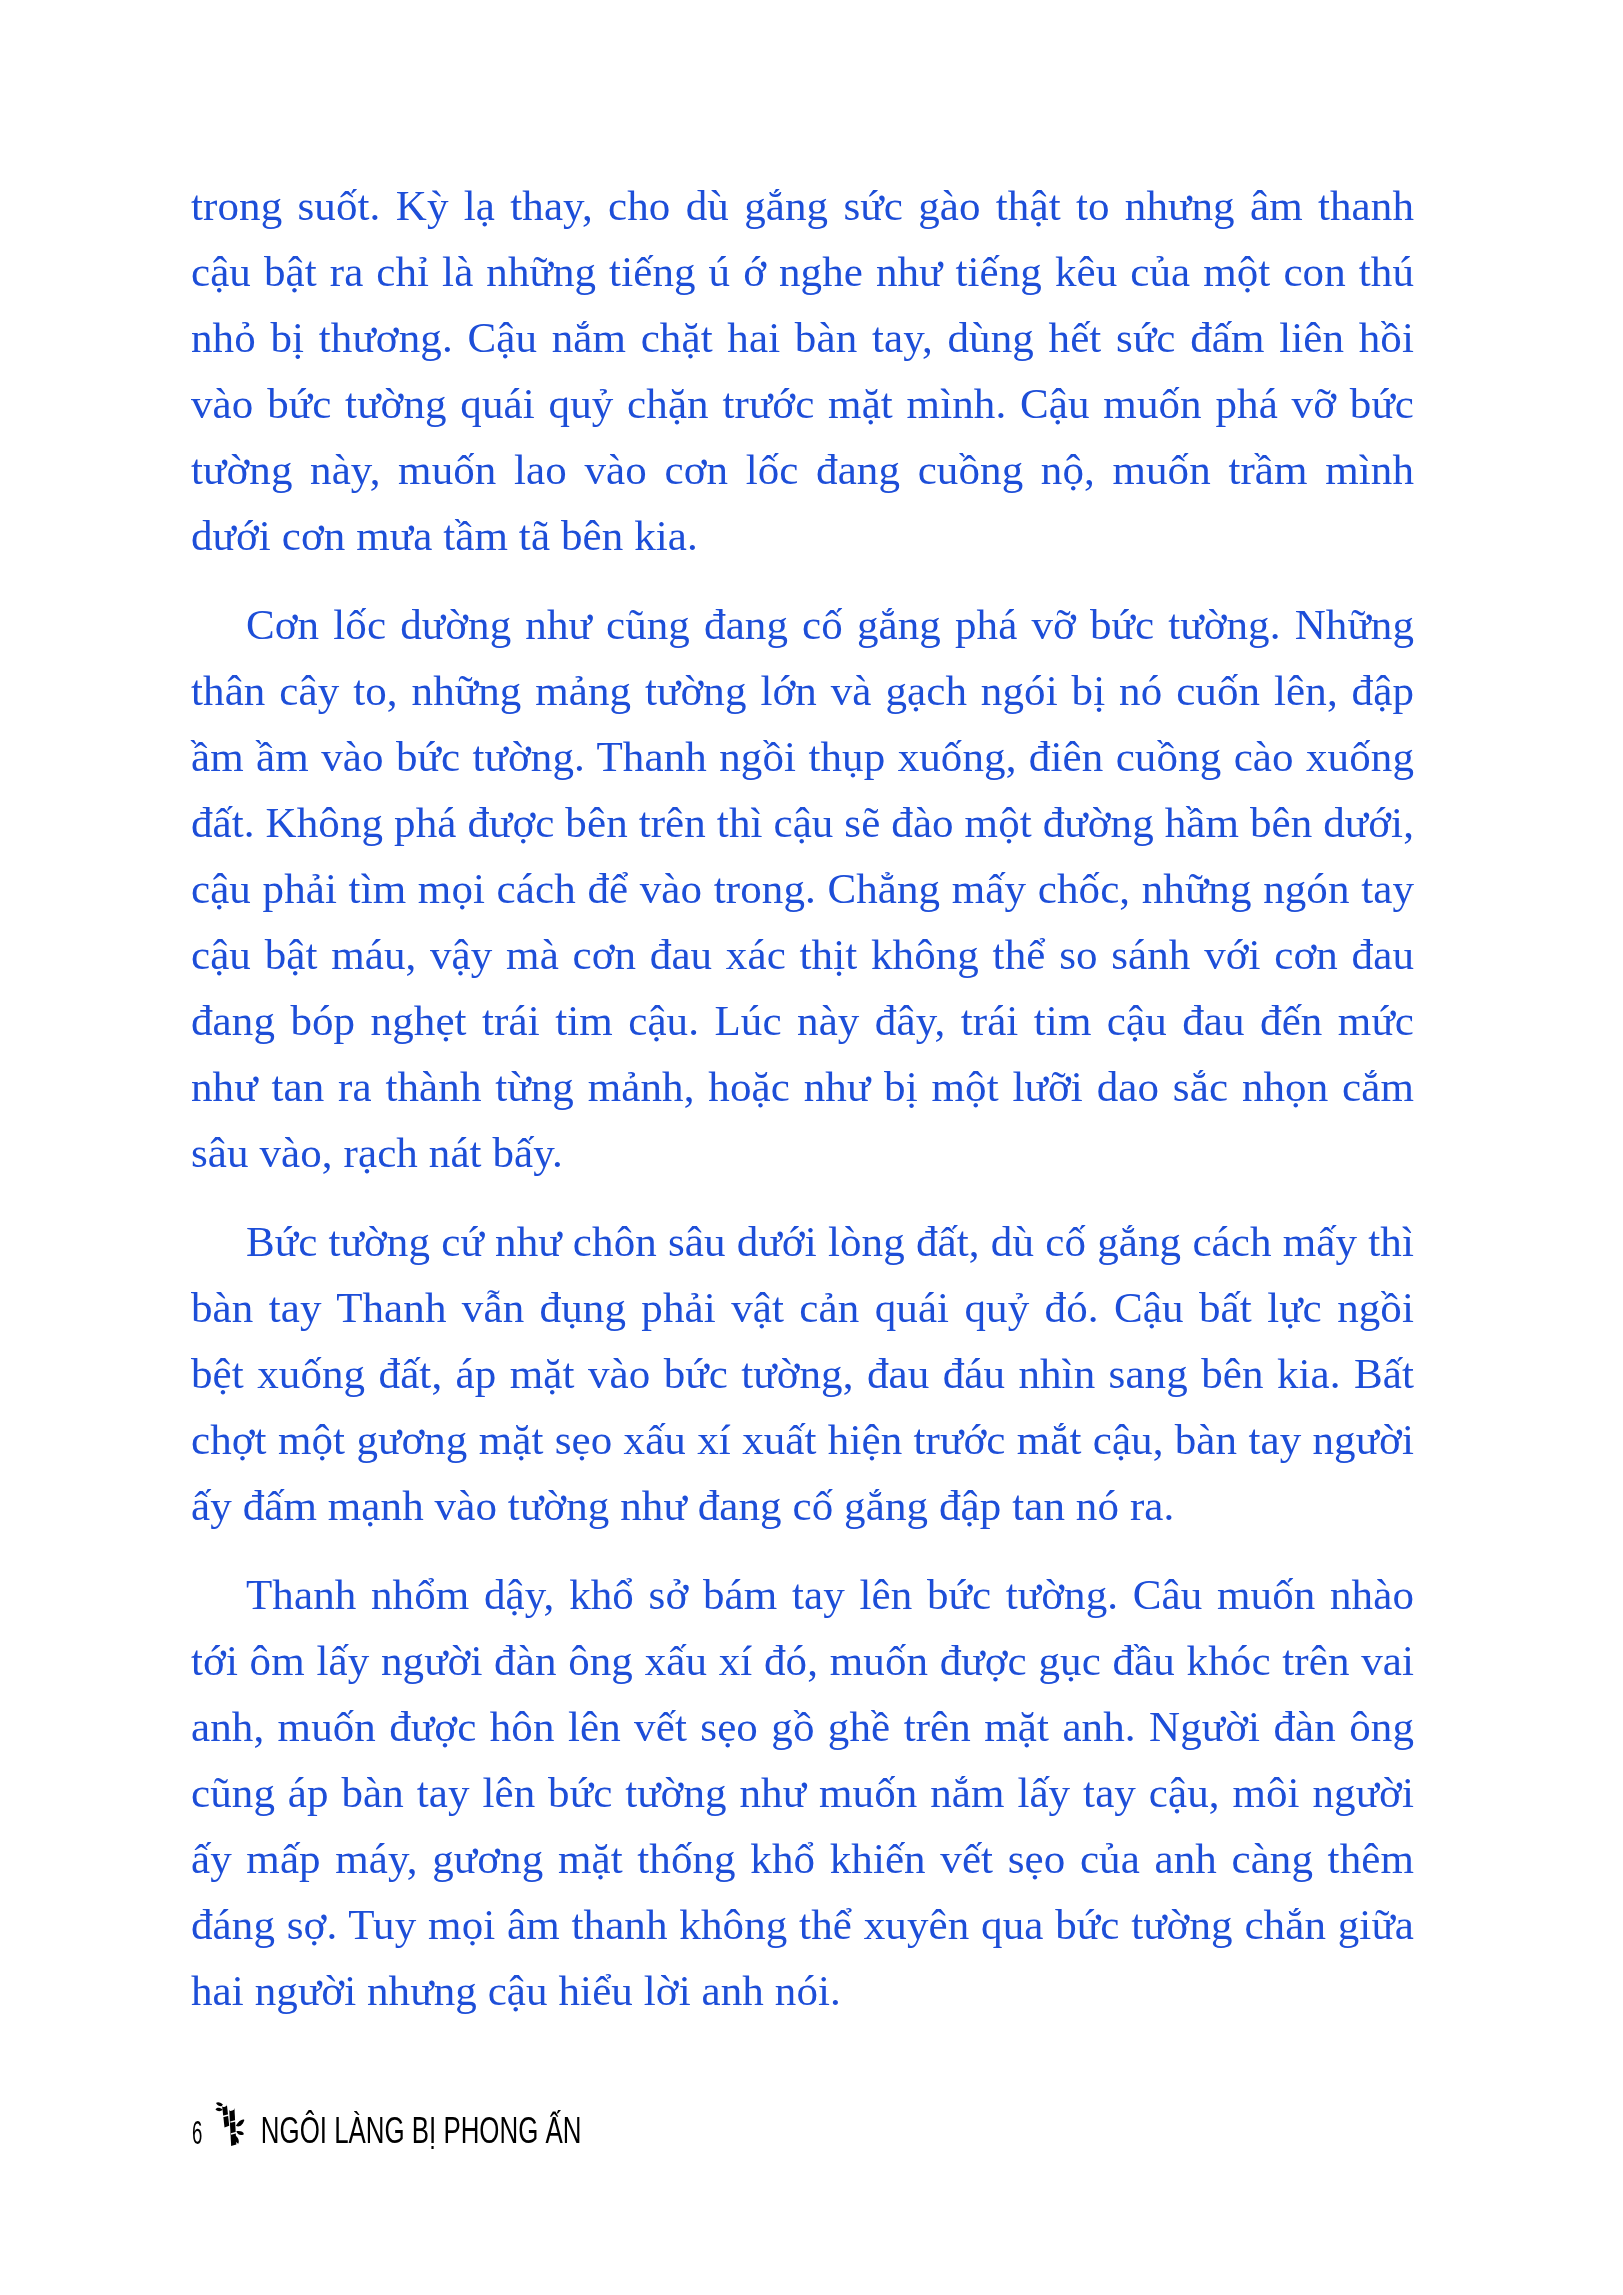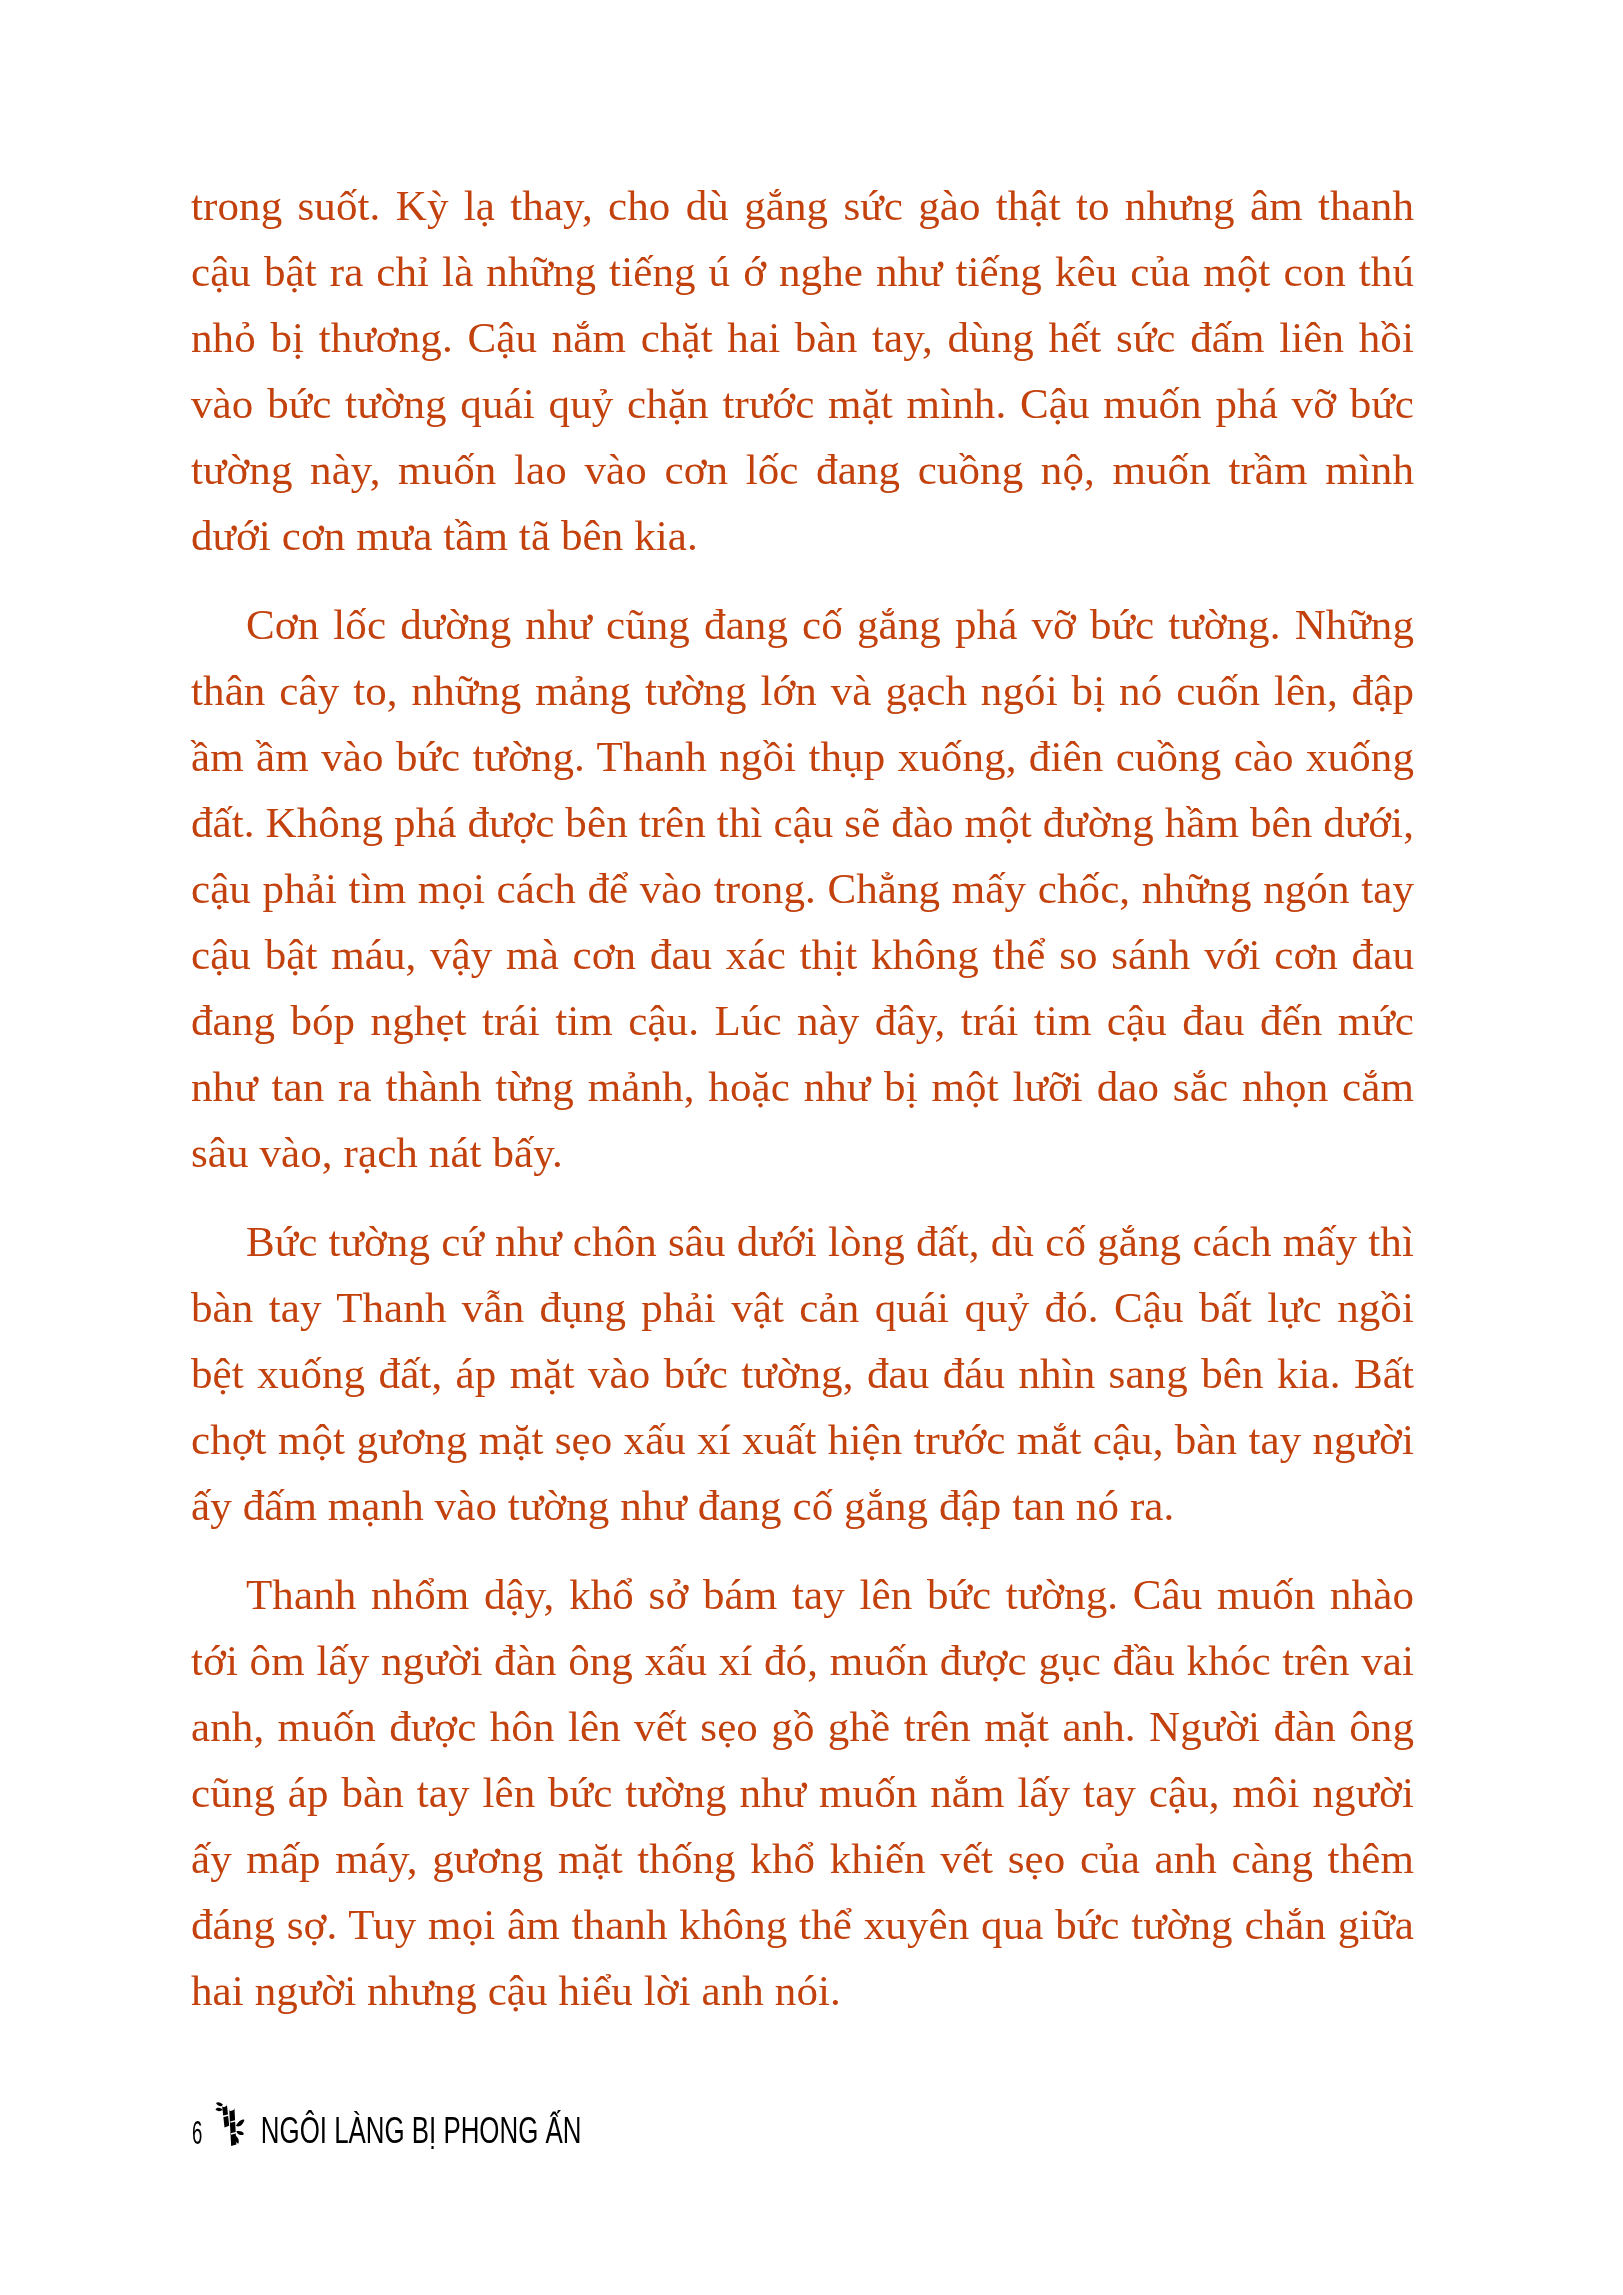--- a/index.html
+++ b/index.html
@@ -11,21 +11,21 @@
     font-family: "Liberation Serif", serif;
     overflow: hidden;
   }
   .body-text {
     position: absolute;
     left: 191px;
     top: 173px;
     width: 1223px;
     font-size: 43px;
     line-height: 66px;
-    color: #c2410c;
+    color: #1d4ed8;
     text-align: justify;
     letter-spacing: 0.1px;
   }
   .body-text p {
     margin: 0 0 23px 0;
     padding: 0;
   }
   .body-text p.indent {
     text-indent: 55px;
   }

